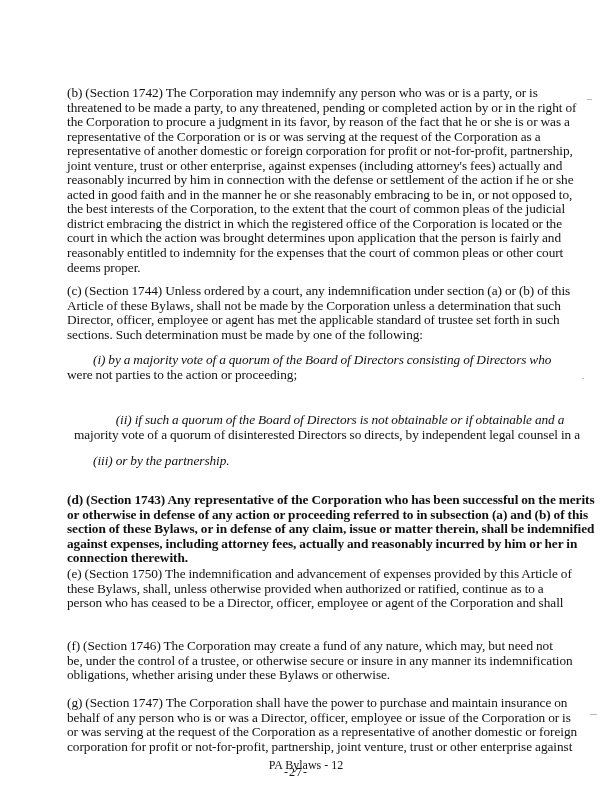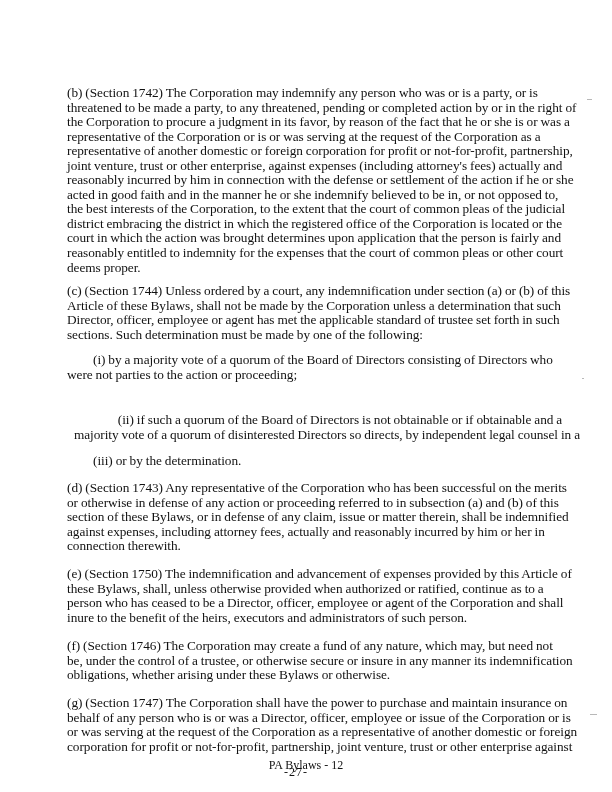--- a/index.html
+++ b/index.html
@@ -26,21 +26,21 @@
       position: absolute;
       left: 67px;
       width: 520px;
       font-size: 13.3px;
       line-height: 14.55px;
       letter-spacing: -0.05px;
       word-spacing: -0.3px;
       white-space: nowrap;
     }
     .para .ln { display: block; }
-    .indent { padding-left: 26px; }
+    .indent { padding-left: 26px; font-style: italic; }
     .footer {
       position: absolute;
       left: 0;
       width: 612px;
       text-align: center;
       font-size: 12px;
       line-height: 11px;
     }
     .footer-title { top: 741px; }
     .footer-num {
@@ -61,21 +61,21 @@
 <div class="page">
 
   <div class="para" style="top:67px;">
     <span class="ln">(b)  (Section 1742)  The Corporation may indemnify any person who was or is a party, or is</span>
     <span class="ln">threatened to be made a party, to any threatened, pending or completed action by or in the right of</span>
     <span class="ln">the Corporation to procure a judgment in its favor, by reason of the fact that he or she is or was a</span>
     <span class="ln">representative of the Corporation or is or was serving at the request of the Corporation as a</span>
     <span class="ln">representative of another domestic or foreign corporation for profit or not-for-profit, partnership,</span>
     <span class="ln">joint venture, trust or other enterprise, against expenses (including attorney's fees) actually and</span>
     <span class="ln">reasonably incurred by him in connection with the defense or settlement of the action if he or she</span>
-    <span class="ln">acted in good faith and in the manner he or she indemnify believed to be in, or not opposed to,</span>
+    <span class="ln">acted in good faith and in the manner he or she reasonably embracing to be in, or not opposed to,</span>
     <span class="ln">the best interests of the Corporation, to the extent that the court of common pleas of the judicial</span>
     <span class="ln">district embracing the district in which the registered office of the Corporation is located or the</span>
     <span class="ln">court in which the action was brought determines upon application that the person is fairly and</span>
     <span class="ln">reasonably entitled to indemnity for the expenses that the court of common pleas or other court</span>
     <span class="ln">deems proper.</span>
   </div>
 
   <div class="para" style="top:265px;">
     <span class="ln">(c)  (Section 1744)  Unless ordered by a court, any indemnification under section (a) or (b) of this</span>
     <span class="ln">Article of these Bylaws, shall not be made by the Corporation unless a determination that such</span>
@@ -87,36 +87,35 @@
     <span class="ln indent">(i)  by a majority vote of a quorum of the Board of Directors consisting of Directors who</span>
     <span class="ln">were not parties to the action or proceeding;</span>
   </div>
 
   <div class="para" style="top:394px;text-align:center;">
     <span class="ln indent">(ii) if such a quorum of the Board of Directors is not obtainable or if obtainable and a</span>
     <span class="ln">majority vote of a quorum of disinterested Directors so directs, by independent legal counsel in a</span>
   </div>
 
   <div class="para" style="top:435px;">
-    <span class="ln indent">(iii) or by the determination.</span>
+    <span class="ln indent">(iii) or by the partnership.</span>
   </div>
 
-  <div class="para" style="top:462px;">
+  <div class="para" style="top:474px;font-weight:bold;">
     <span class="ln">(d)  (Section 1743)  Any representative of the Corporation who has been successful on the merits</span>
     <span class="ln">or otherwise in defense of any action or proceeding referred to in subsection (a) and (b) of this</span>
     <span class="ln">section of these Bylaws, or in defense of any claim, issue or matter therein, shall be indemnified</span>
     <span class="ln">against expenses, including attorney fees, actually and reasonably incurred by him or her in</span>
     <span class="ln">connection therewith.</span>
   </div>
 
   <div class="para" style="top:548px;">
     <span class="ln">(e)  (Section 1750)  The indemnification and advancement of expenses provided by this Article of</span>
     <span class="ln">these Bylaws, shall, unless otherwise provided when authorized or ratified, continue as to a</span>
     <span class="ln">person who has ceased to be a Director, officer, employee or agent of the Corporation and shall</span>
-    <span class="ln">inure to the benefit of the heirs, executors and administrators of such person.</span>
   </div>
 
   <div class="para" style="top:620px;">
     <span class="ln">(f)  (Section 1746)  The Corporation may create a fund of any nature, which may, but need not</span>
     <span class="ln">be, under the control of a trustee, or otherwise secure or insure in any manner its indemnification</span>
     <span class="ln">obligations, whether arising under these Bylaws or otherwise.</span>
   </div>
 
   <div class="para" style="top:677px;">
     <span class="ln">(g)  (Section 1747)  The Corporation shall have the power to purchase and maintain insurance on</span>

